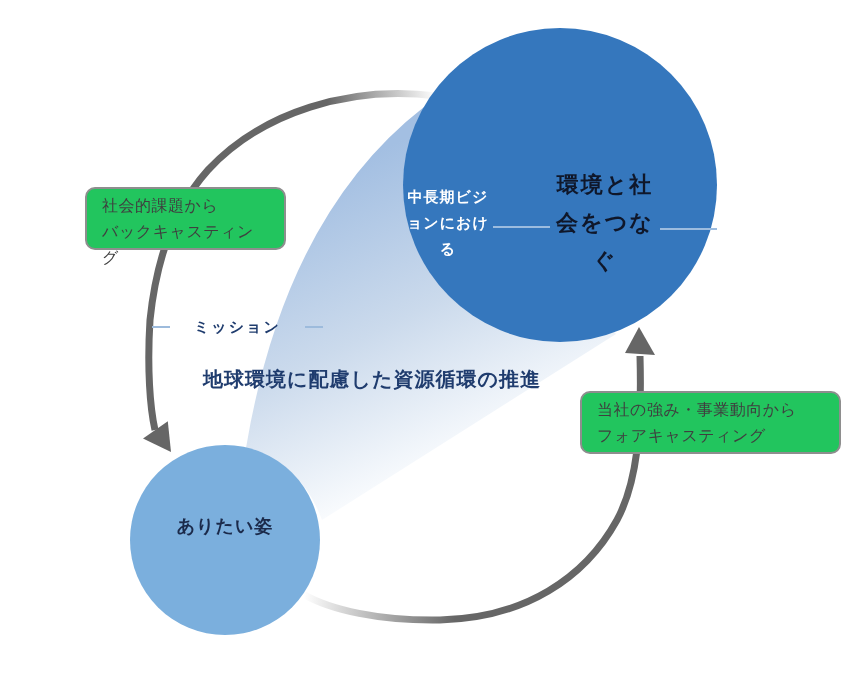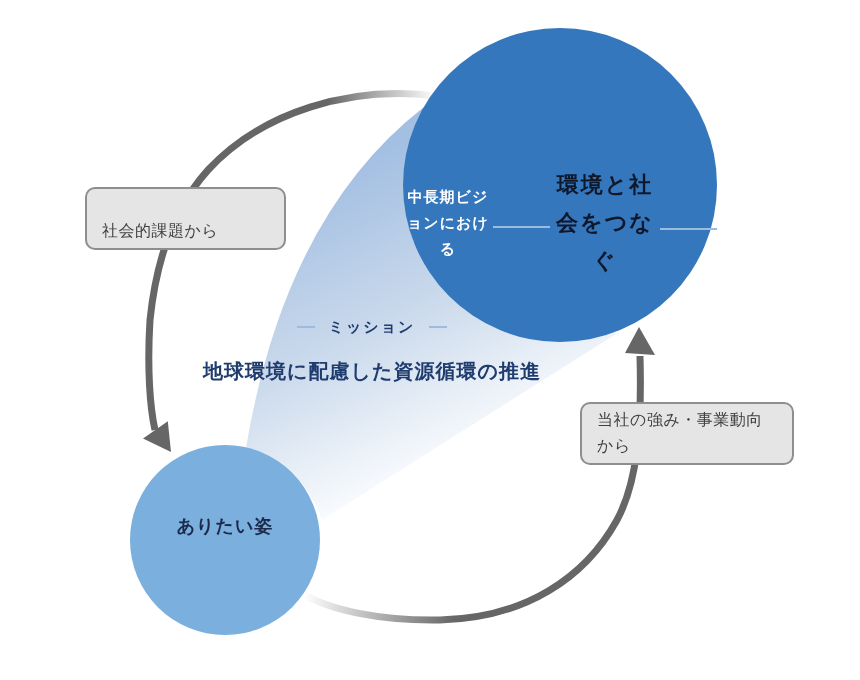--- a/index.html
+++ b/index.html
@@ -24,37 +24,37 @@
   .current-circle{
     position:absolute;left:130px;top:445px;width:190px;height:190px;border-radius:50%;
     background:var(--current-circle,#7BAFDD);
     display:flex;align-items:center;justify-content:center;
     box-sizing:border-box;padding-bottom:28px;
   }
   .cc-label{font-size:18px;font-weight:bold;color:#1B2A4A;letter-spacing:1px;}
 
   
   .callout{
-    position:absolute;background:#e5e5e5;
+    position:absolute;background:#22c55e;
     border:2px solid var(--label-border,#8E8E8E);border-radius:10px;
-    box-sizing:border-box;display:flex;flex-direction:column;justify-content:flex-end;
+    box-sizing:border-box;display:flex;flex-direction:column;justify-content:space-between;
     padding:4px 15px;color:var(--label-text,#3F3F3F);font-size:16px;line-height:26px;
     letter-spacing:0.5px;
   }
   .callout.backcast{left:85px;top:187px;width:201px;height:63px;}
-  .callout.forecast{left:580px;top:402px;width:214px;height:63px;}
+  .callout.forecast{left:580px;top:391px;width:261px;height:63px;}
 
   
   .mission{position:absolute;left:152px;top:316px;width:440px;text-align:center;}
   .mission-tag{
-    display:flex;align-items:center;justify-content:center;gap:14px;
+    display:flex;align-items:center;gap:24px;
     font-size:15px;font-weight:bold;color:var(--mission-text,#1F3C6E);letter-spacing:2px;height:22px;
   }
   .mission-dash{width:18px;height:2px;background:#9DBBDC;display:inline-block;}
-  .mission-body{margin-top:16px;font-size:20px;line-height:35px;font-weight:bold;
+  .mission-body{margin-top:24px;font-size:20px;line-height:35px;font-weight:bold;
     color:var(--mission-text,#1F3C6E);letter-spacing:1px;}
 
   
   .beam{fill:url(#beamGrad);}
   .arrow-shaft{fill:none;stroke-width:7;}
   .shaft-back{stroke:url(#backGrad);}
   .shaft-fore{stroke:url(#foreGrad);}
   .arrow-head{fill:var(--arrow,#666666);}
 </style>
 </head>
@@ -98,24 +98,26 @@
     </div>
     <div class="vc-divider bottom"></div>
   </div>
 
   <div class="current-circle">
     <span class="cc-label">ありたい姿</span>
   </div>
 
   <div class="callout backcast">
     <div>社会的課題から</div>
+    <div>バックキャスティング</div>
   </div>
 
   <div class="callout forecast">
     <div>当社の強み・事業動向から</div>
+    <div>フォアキャスティング</div>
   </div>
 
   <div class="mission">
     <div class="mission-tag">
       <span class="mission-dash"></span>
       <span>ミッション</span>
       <span class="mission-dash"></span>
     </div>
     <div class="mission-body">
       <div>地球環境に配慮した資源循環の推進</div>

